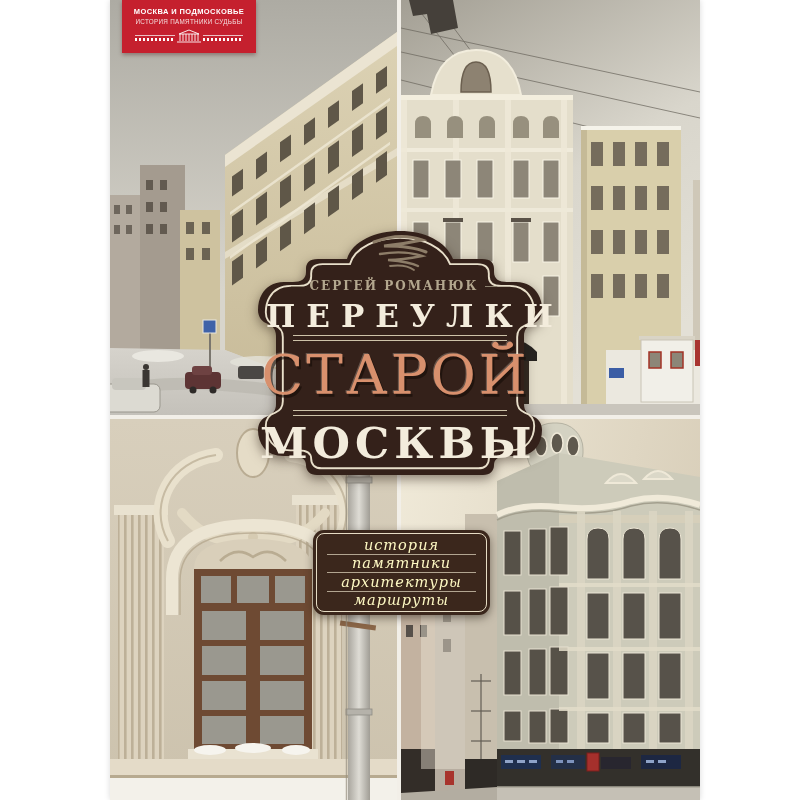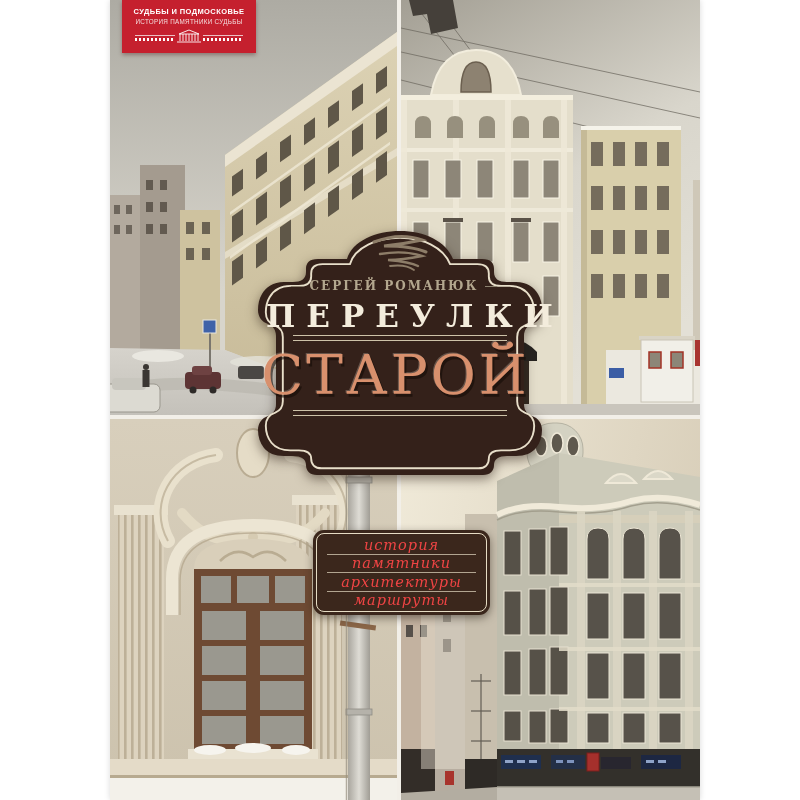--- a/index.html
+++ b/index.html
@@ -38,21 +38,21 @@
   .tb-line2{top:112px;font-size:55px;font-weight:normal;letter-spacing:3px;padding-left:3px;line-height:70px;
      color:#d8906d;text-shadow:2px 3px 0 rgba(22,11,6,.6), -1px -1px 0 rgba(255,240,220,.25);}
   .tb-line3{top:189px;font-size:43px;font-weight:bold;letter-spacing:5px;padding-left:5px;line-height:52px;}
 
   
   .topics-badge{position:absolute;left:203px;top:530px;width:177px;height:85px;background:#3b271c;
      border-radius:11px;box-shadow:0 3px 8px rgba(40,30,20,.5);}
   .topics-inner{position:absolute;inset:3px;border:1.5px solid #e6dcc4;border-radius:8px;
      display:flex;flex-direction:column;justify-content:center;padding:2px 10px;}
   .topic-row{flex:1;display:flex;align-items:center;justify-content:center;
-     font-style:italic;font-size:14.5px;color:#ef4444;letter-spacing:1px;}
+     font-style:italic;font-size:14.5px;color:#fef9c3;letter-spacing:1px;}
   .topic-row + .topic-row{border-top:1px solid rgba(230,220,195,.7);}
 </style>
 </head>
 <body>
 
 <div class="stage">
   <div class="cover">
 
     <div class="photo photo-tl">
       <svg viewBox="0 0 287 415" preserveAspectRatio="none">
@@ -390,21 +390,21 @@
         <rect x="186" y="334" width="12" height="18" fill="#a5302c" stroke="#7c1f1c" stroke-width="1"></rect>
         <rect x="240" y="336" width="40" height="14" fill="#1d2742"></rect>
         <rect x="245" y="341" width="8" height="3" fill="#8fa3c8"></rect>
           <rect x="257" y="341" width="8" height="3" fill="#8fa3c8"></rect>
         <rect x="96" y="368" width="203" height="13" fill="#c5c0b5"></rect>
         <line x1="96" y1="368" x2="299" y2="368" stroke="#a9a499" stroke-width="1.5"></line>
       </svg>
     </div>
 
     <div class="series-badge">
-      <div class="series-line1">СУДЬБЫ И ПОДМОСКОВЬЕ</div>
+      <div class="series-line1">МОСКВА И ПОДМОСКОВЬЕ</div>
       <div class="series-line2">ИСТОРИЯ ПАМЯТНИКИ СУДЬБЫ</div>
       <div class="series-emblem">
         <svg width="112" height="15" viewBox="0 0 112 15">
           <line x1="2" y1="6.5" x2="42" y2="6.5" stroke="#f6e9e9" stroke-width=".8"></line>
           <line x1="70" y1="6.5" x2="110" y2="6.5" stroke="#f6e9e9" stroke-width=".8"></line>
           <line x1="2" y1="10.5" x2="42" y2="10.5" stroke="#ffffff" stroke-width="3" stroke-dasharray="2 2"></line>
           <line x1="70" y1="10.5" x2="110" y2="10.5" stroke="#ffffff" stroke-width="3" stroke-dasharray="2 2"></line>
           <g stroke="#ffffff" stroke-width=".9" fill="none">
             <polygon points="46,5 56,1 66,5"></polygon>
             <line x1="47" y1="5" x2="47" y2="12"></line>
@@ -434,20 +434,21 @@
             <path d="M20,22 Q44,18 62,24 Q42,28 28,28 Q50,30 58,34" stroke-width="2.4"></path>
             <path d="M30,34 Q46,32 54,38" stroke-width="1.8"></path>
           </g>
         </svg>
       </div>
       <div class="tb-text tb-author">СЕРГЕЙ РОМАНЮК</div>
       <div class="tb-text tb-line1">ПЕРЕУЛКИ</div>
       <div class="tb-rule tb-rule1"></div>
       <div class="tb-text tb-line2">СТАРОЙ</div>
       <div class="tb-rule tb-rule2"></div>
+      <div class="tb-text tb-line3">МОСКВЫ</div>
     </div>
 
     <div class="topics-badge">
       <div class="topics-inner">
         <div class="topic-row">история</div>
         <div class="topic-row">памятники</div>
         <div class="topic-row">архитектуры</div>
         <div class="topic-row">маршруты</div>
       </div>
     </div>

